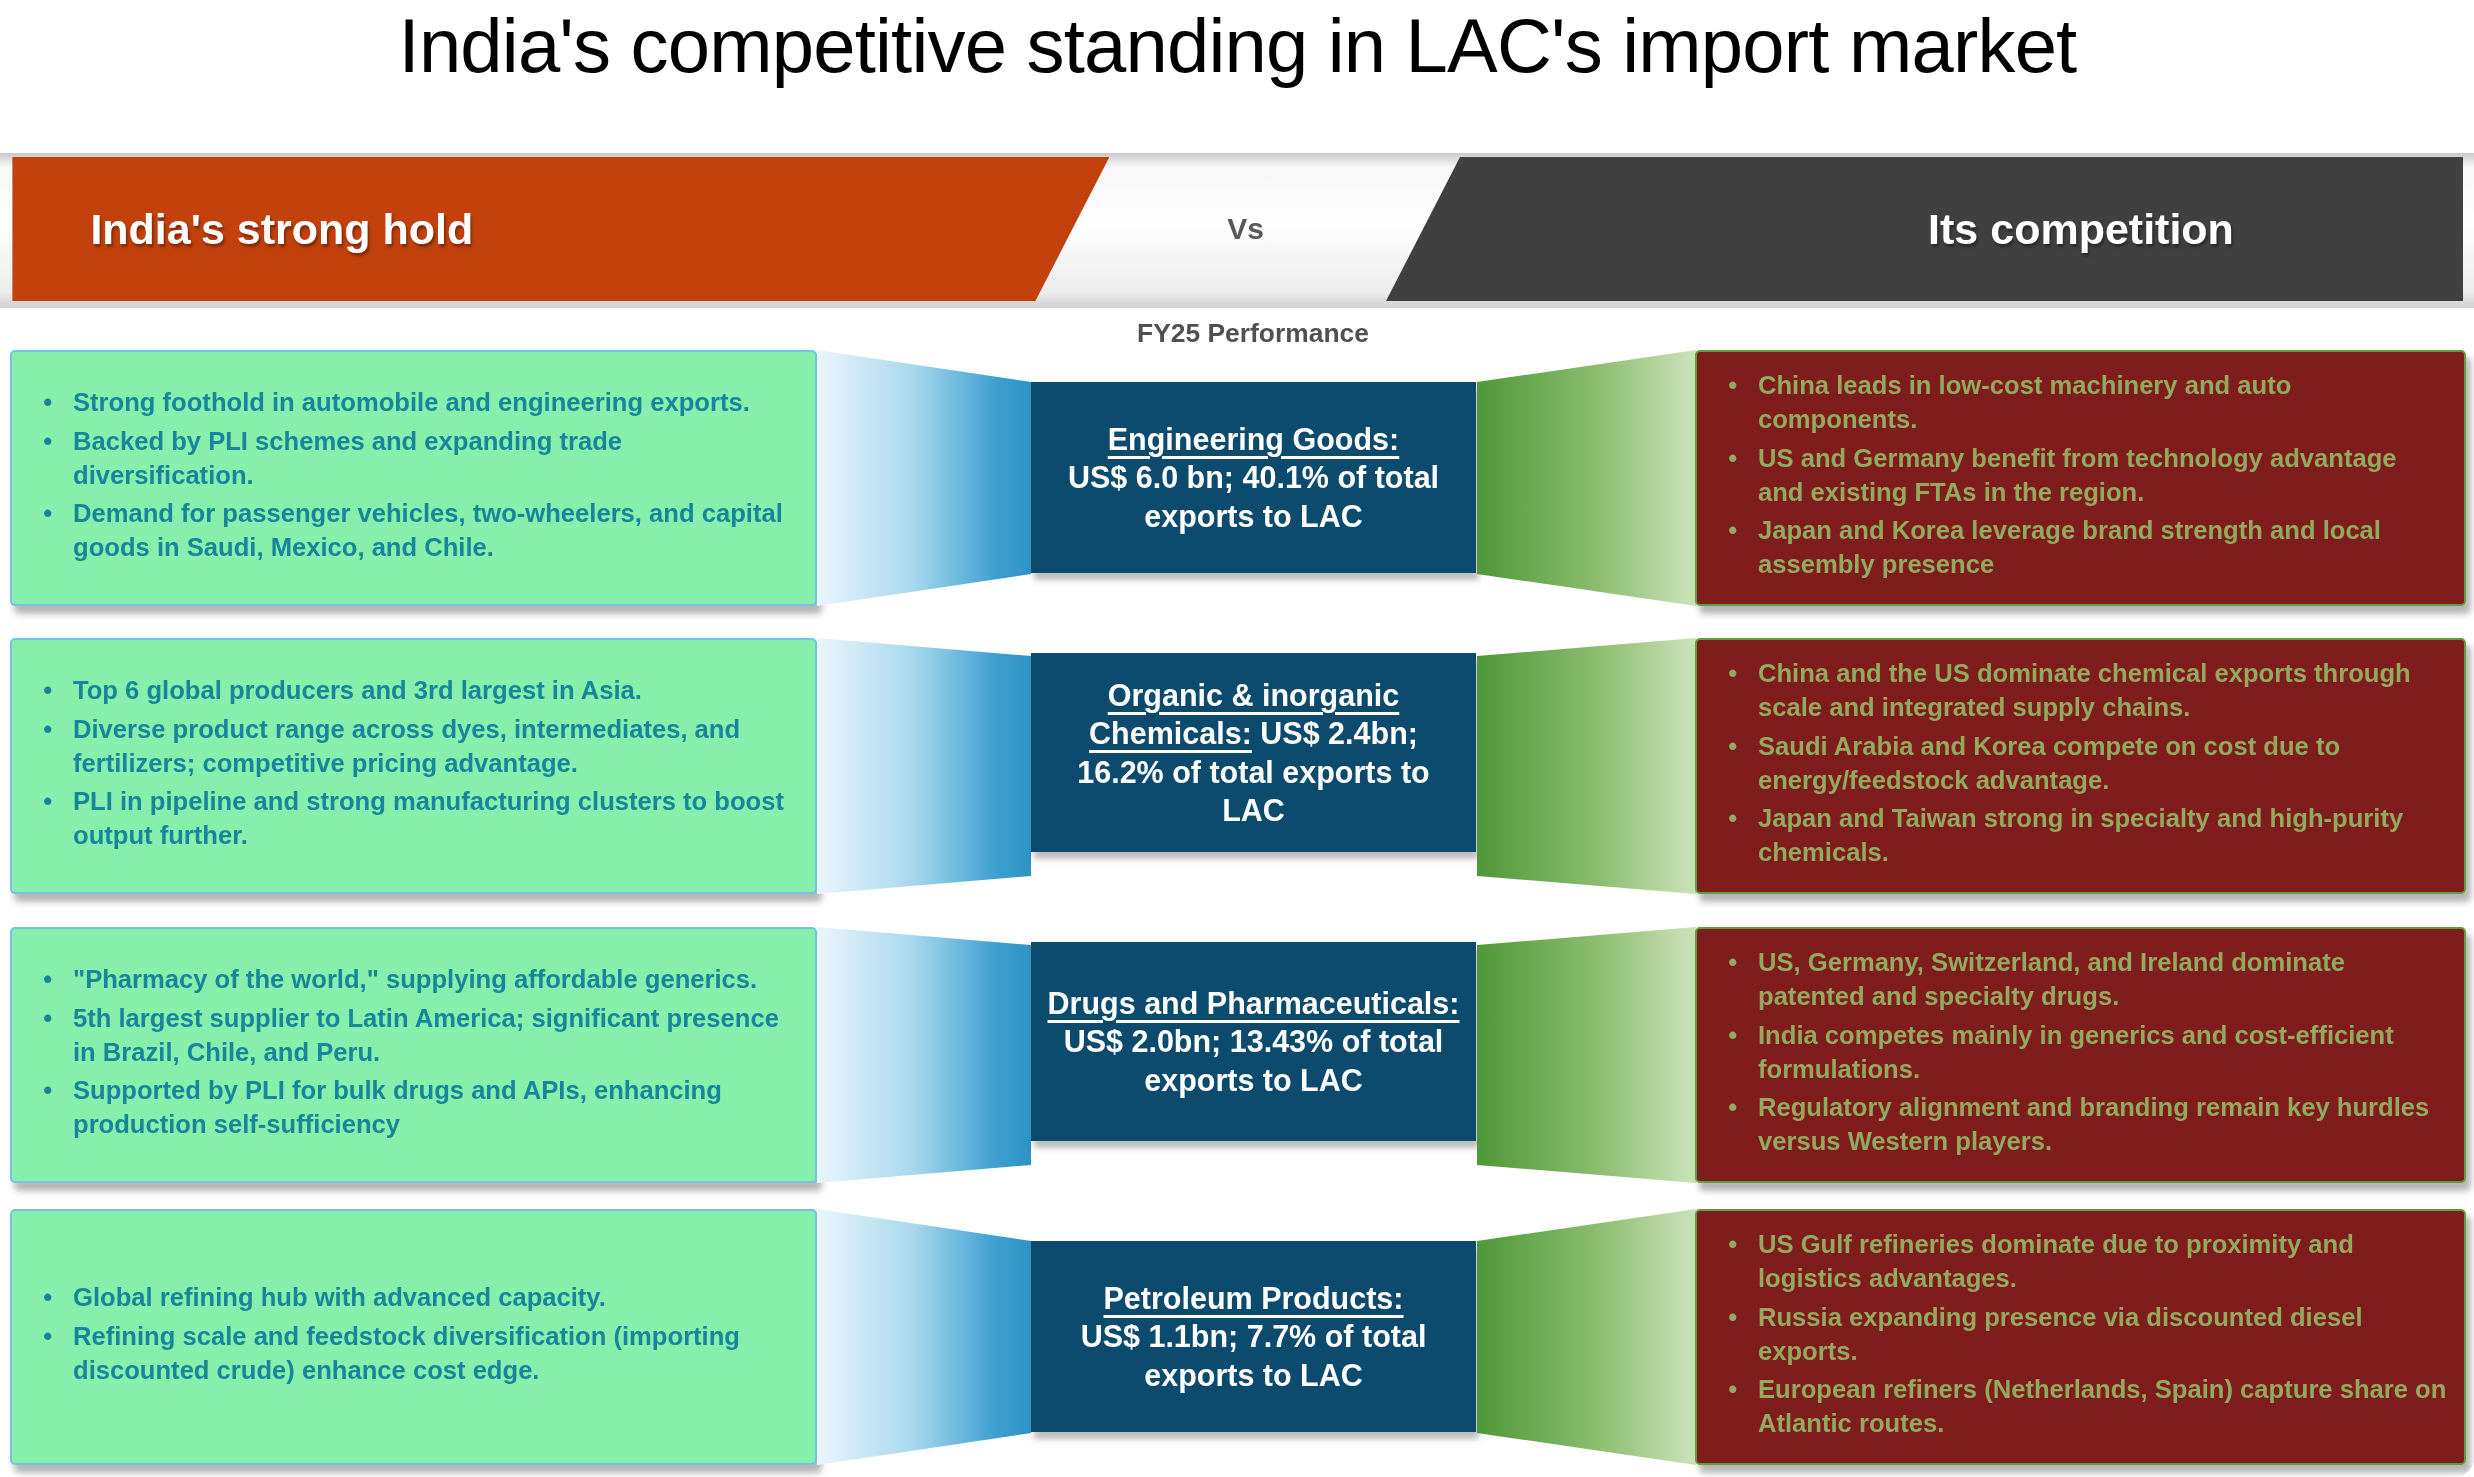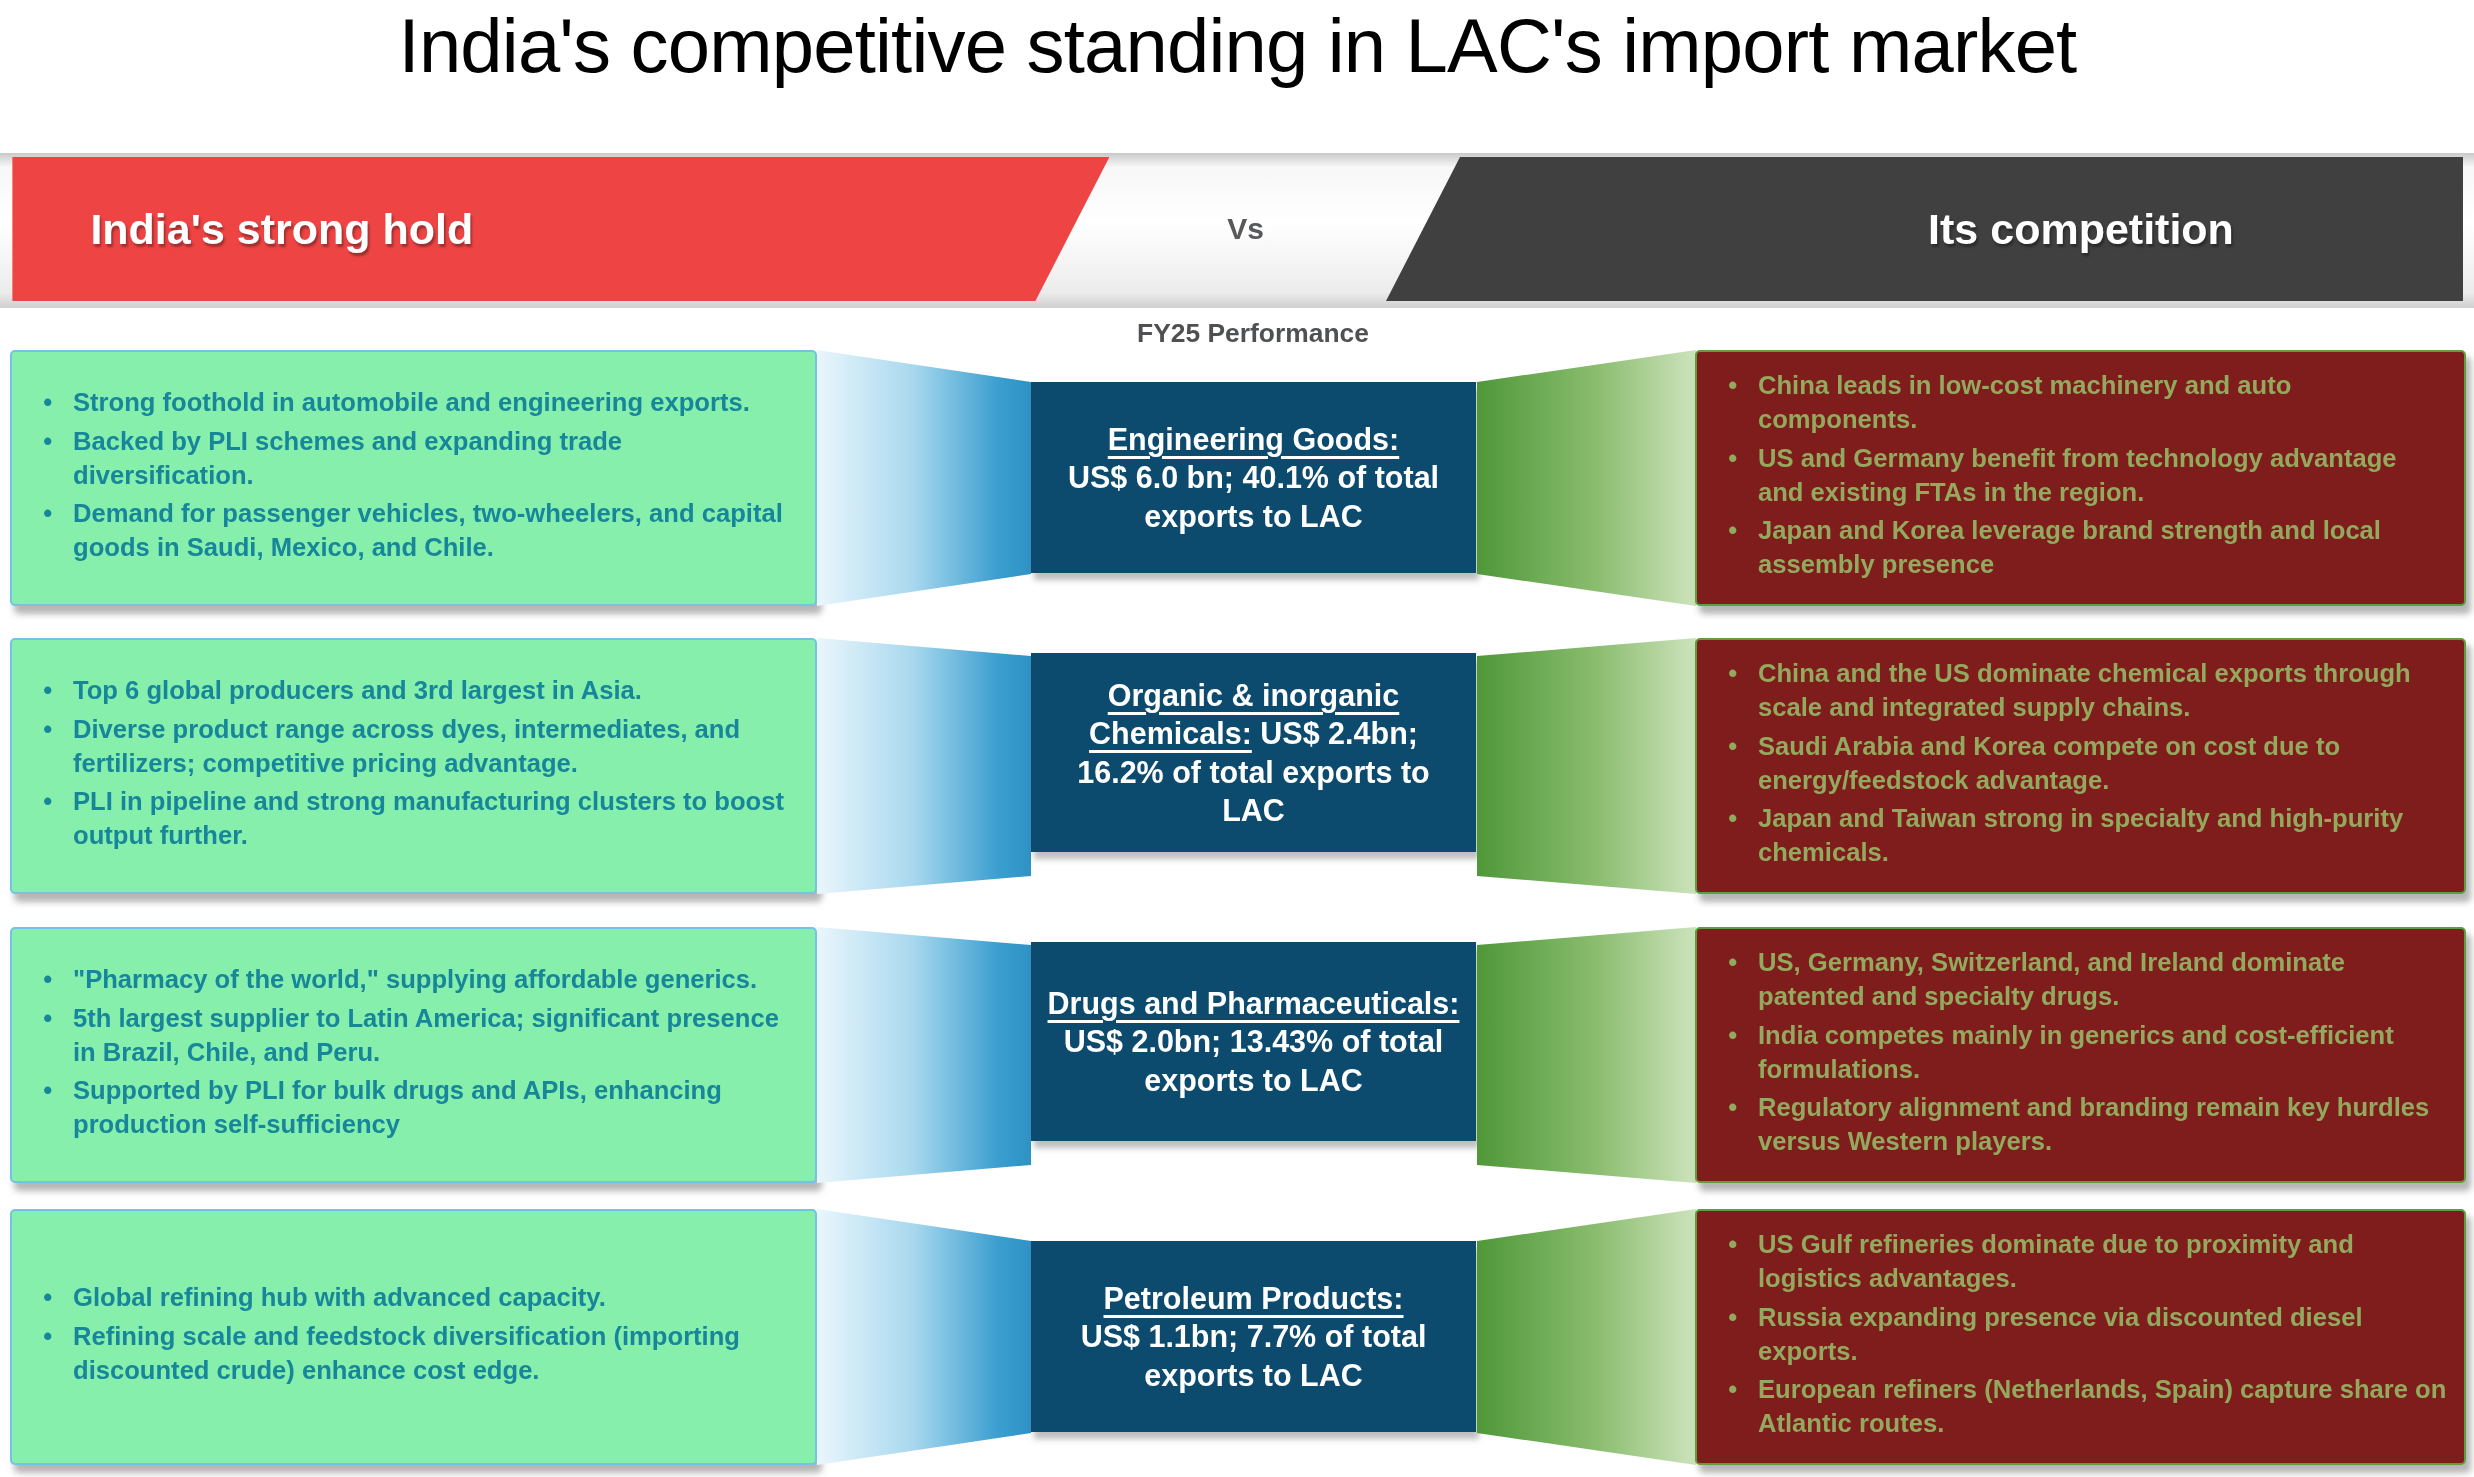--- a/index.html
+++ b/index.html
@@ -1,35 +1,35 @@
 <!DOCTYPE html>
 <html style="font-size:13.2px"><head>
 <meta charset="utf-8">
 <style>
   html,body { margin:0; padding:0; background:#ffffff; }
   .stage {
     position:relative; width:2475px; height:1477px; overflow:hidden;
-    background:#ffffff; font-family:"Liberation Sans", sans-serif;
+    background:#ffffff; font-family:"Liberation Sans", sans-serif;border-radius:21px;
   }
 
   
   .page-title {
     position:absolute; left:0; top:1.6px; width:100%;
     text-align:center; font-size:76px; font-weight:400; color:#000;
     letter-spacing:-0.8px; line-height:1.15;
   }
 
   
   .band-backdrop {
     position:absolute; left:0; top:153px; width:2475px; height:155px;
     background:linear-gradient(180deg,#c9c9c9 0%,#f7f7f7 9%,#ffffff 45%,#ececec 90%,#cfcfcf 100%);
   }
   .band { position:absolute; top:157px; height:144px; filter:drop-shadow(2.5px 4.1px 3.3px rgba(0,0,0,.35)); }
   .band-blue {
-    left:12.4px; width:1097px; background:#ef4444;
+    left:12.4px; width:1097px; background:#c2410c;
     clip-path:polygon(0 0, 100% 0, calc(100% - 74px) 100%, 0 100%);
   }
   .band-green {
     left:1386px; width:1077px; background:#404040;
     clip-path:polygon(74px 0, 100% 0, 100% 100%, 0 100%);
   }
   .band-label {
     position:absolute; top:0; height:100%; display:flex; align-items:center;
     color:#ffffff; font-weight:bold; font-size:43px;
     text-shadow:1.6px 2.5px 2.5px rgba(0,0,0,.35);

